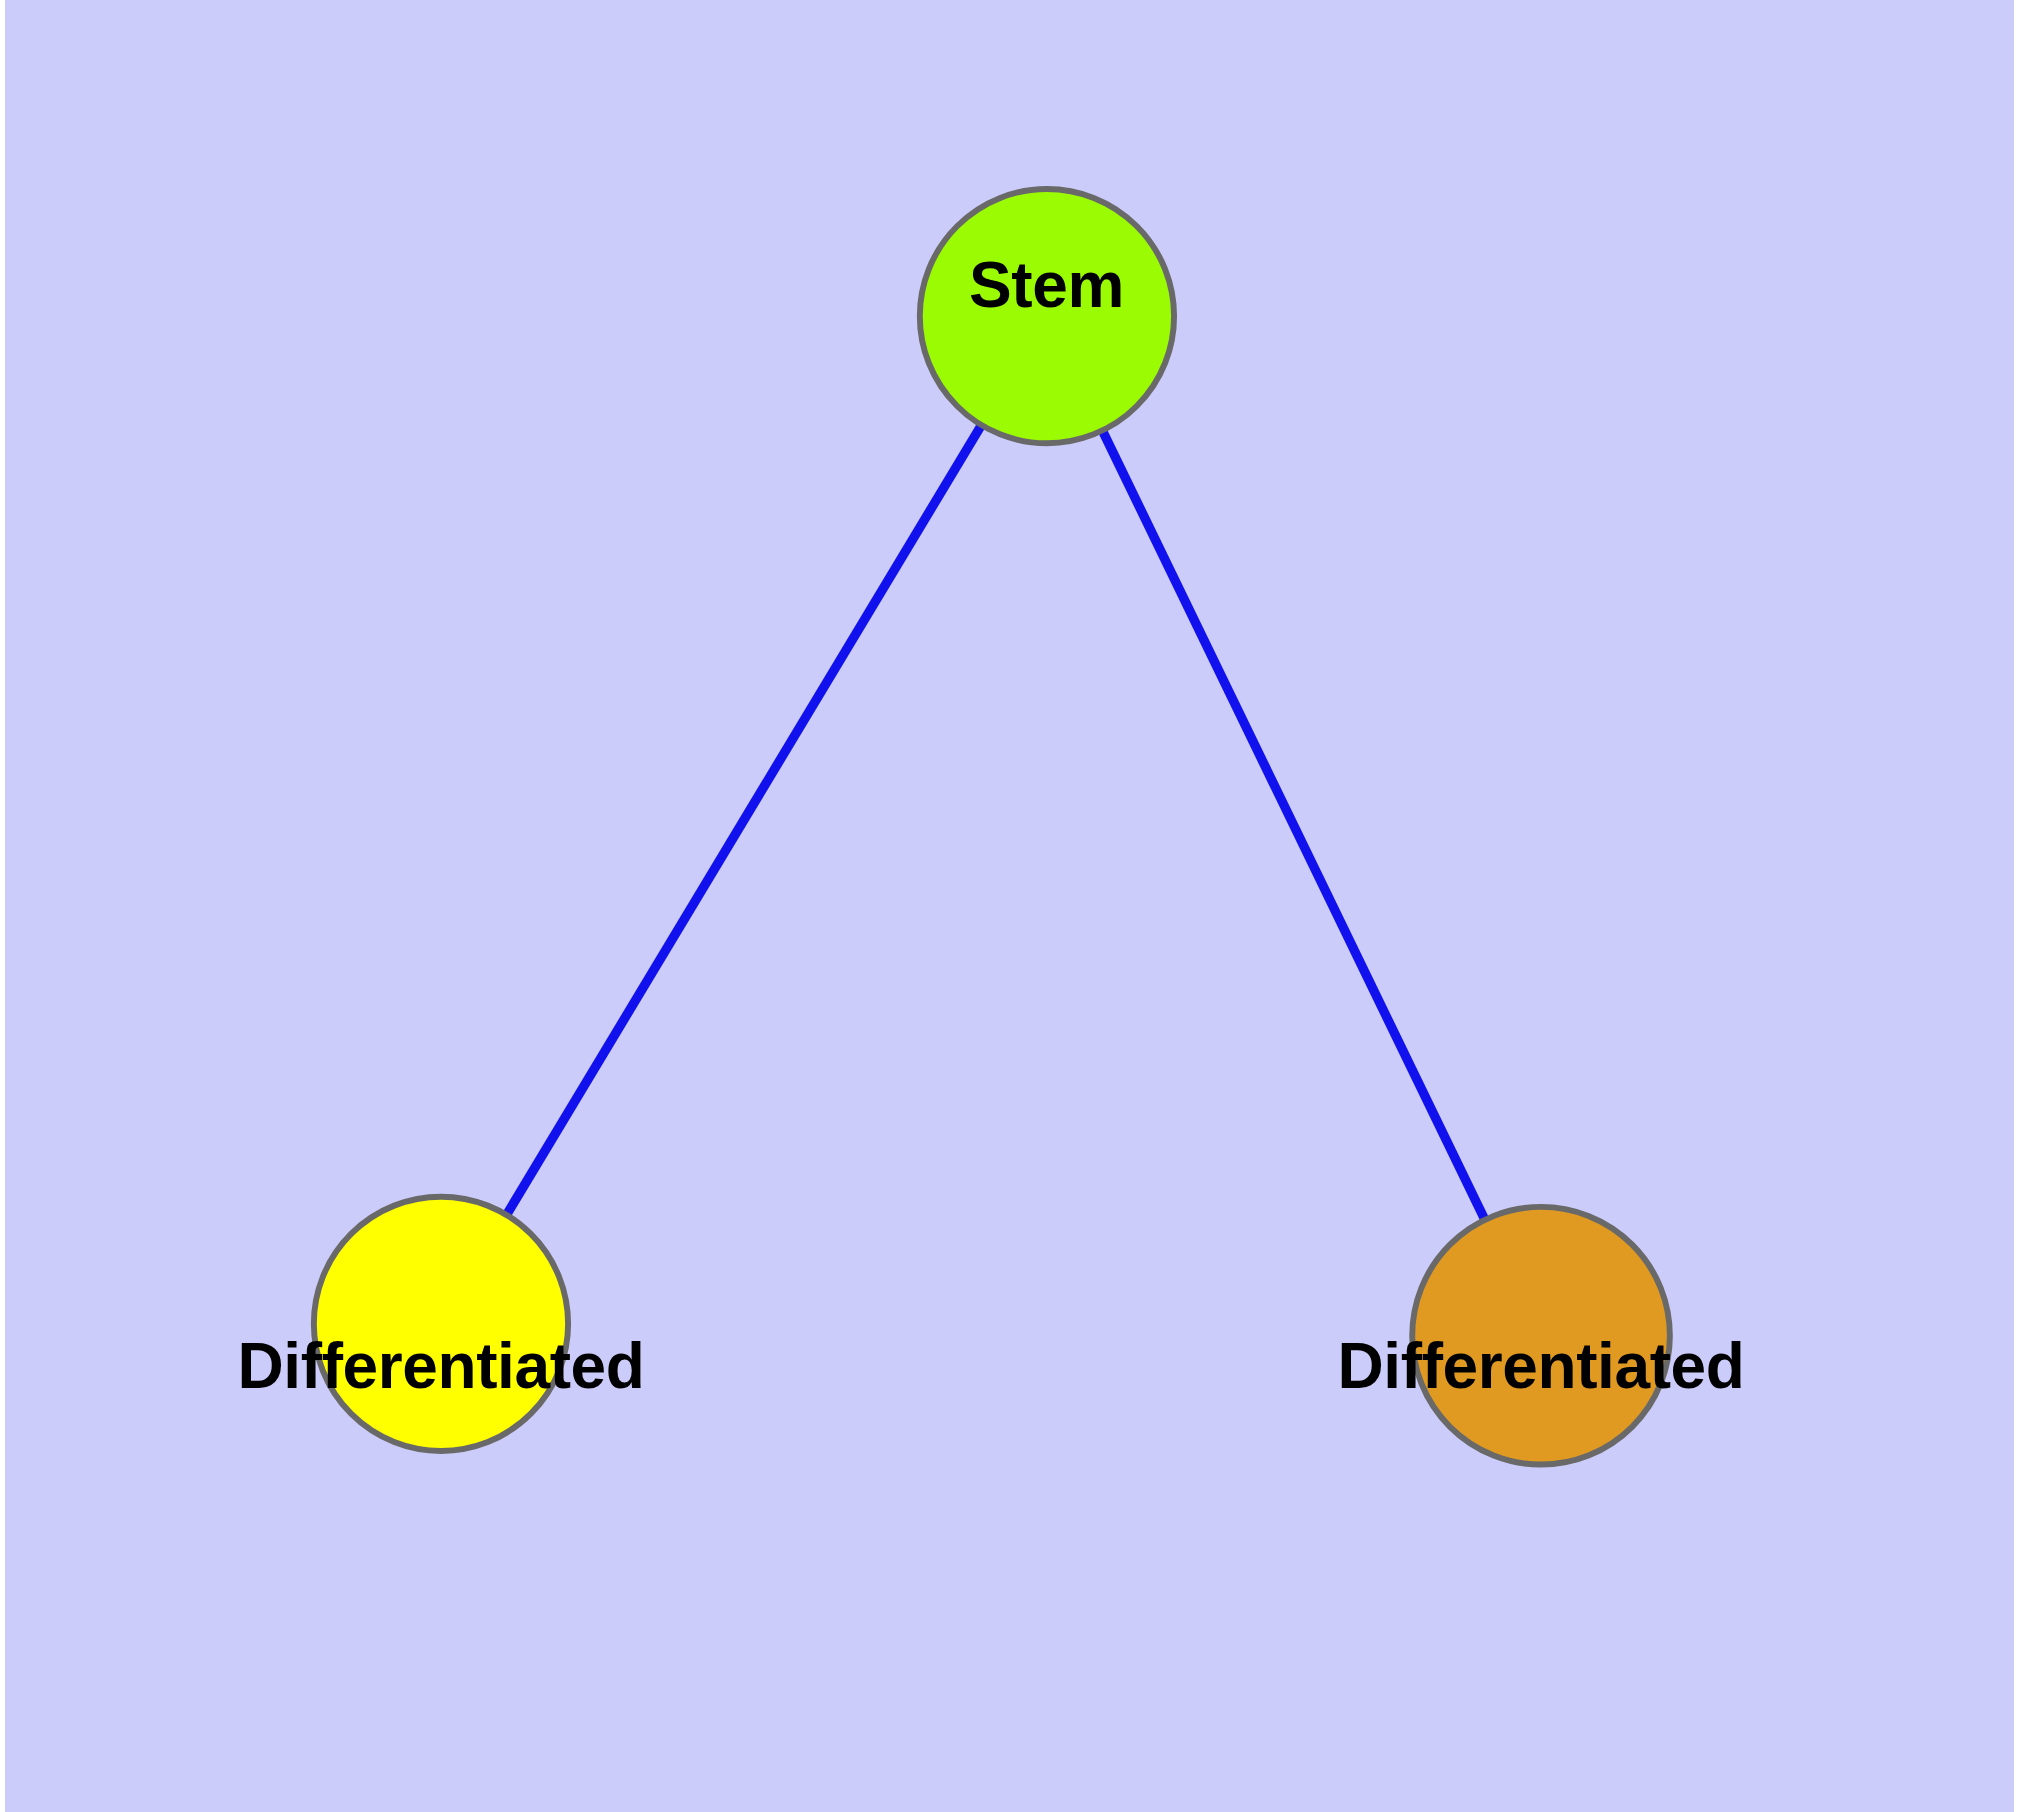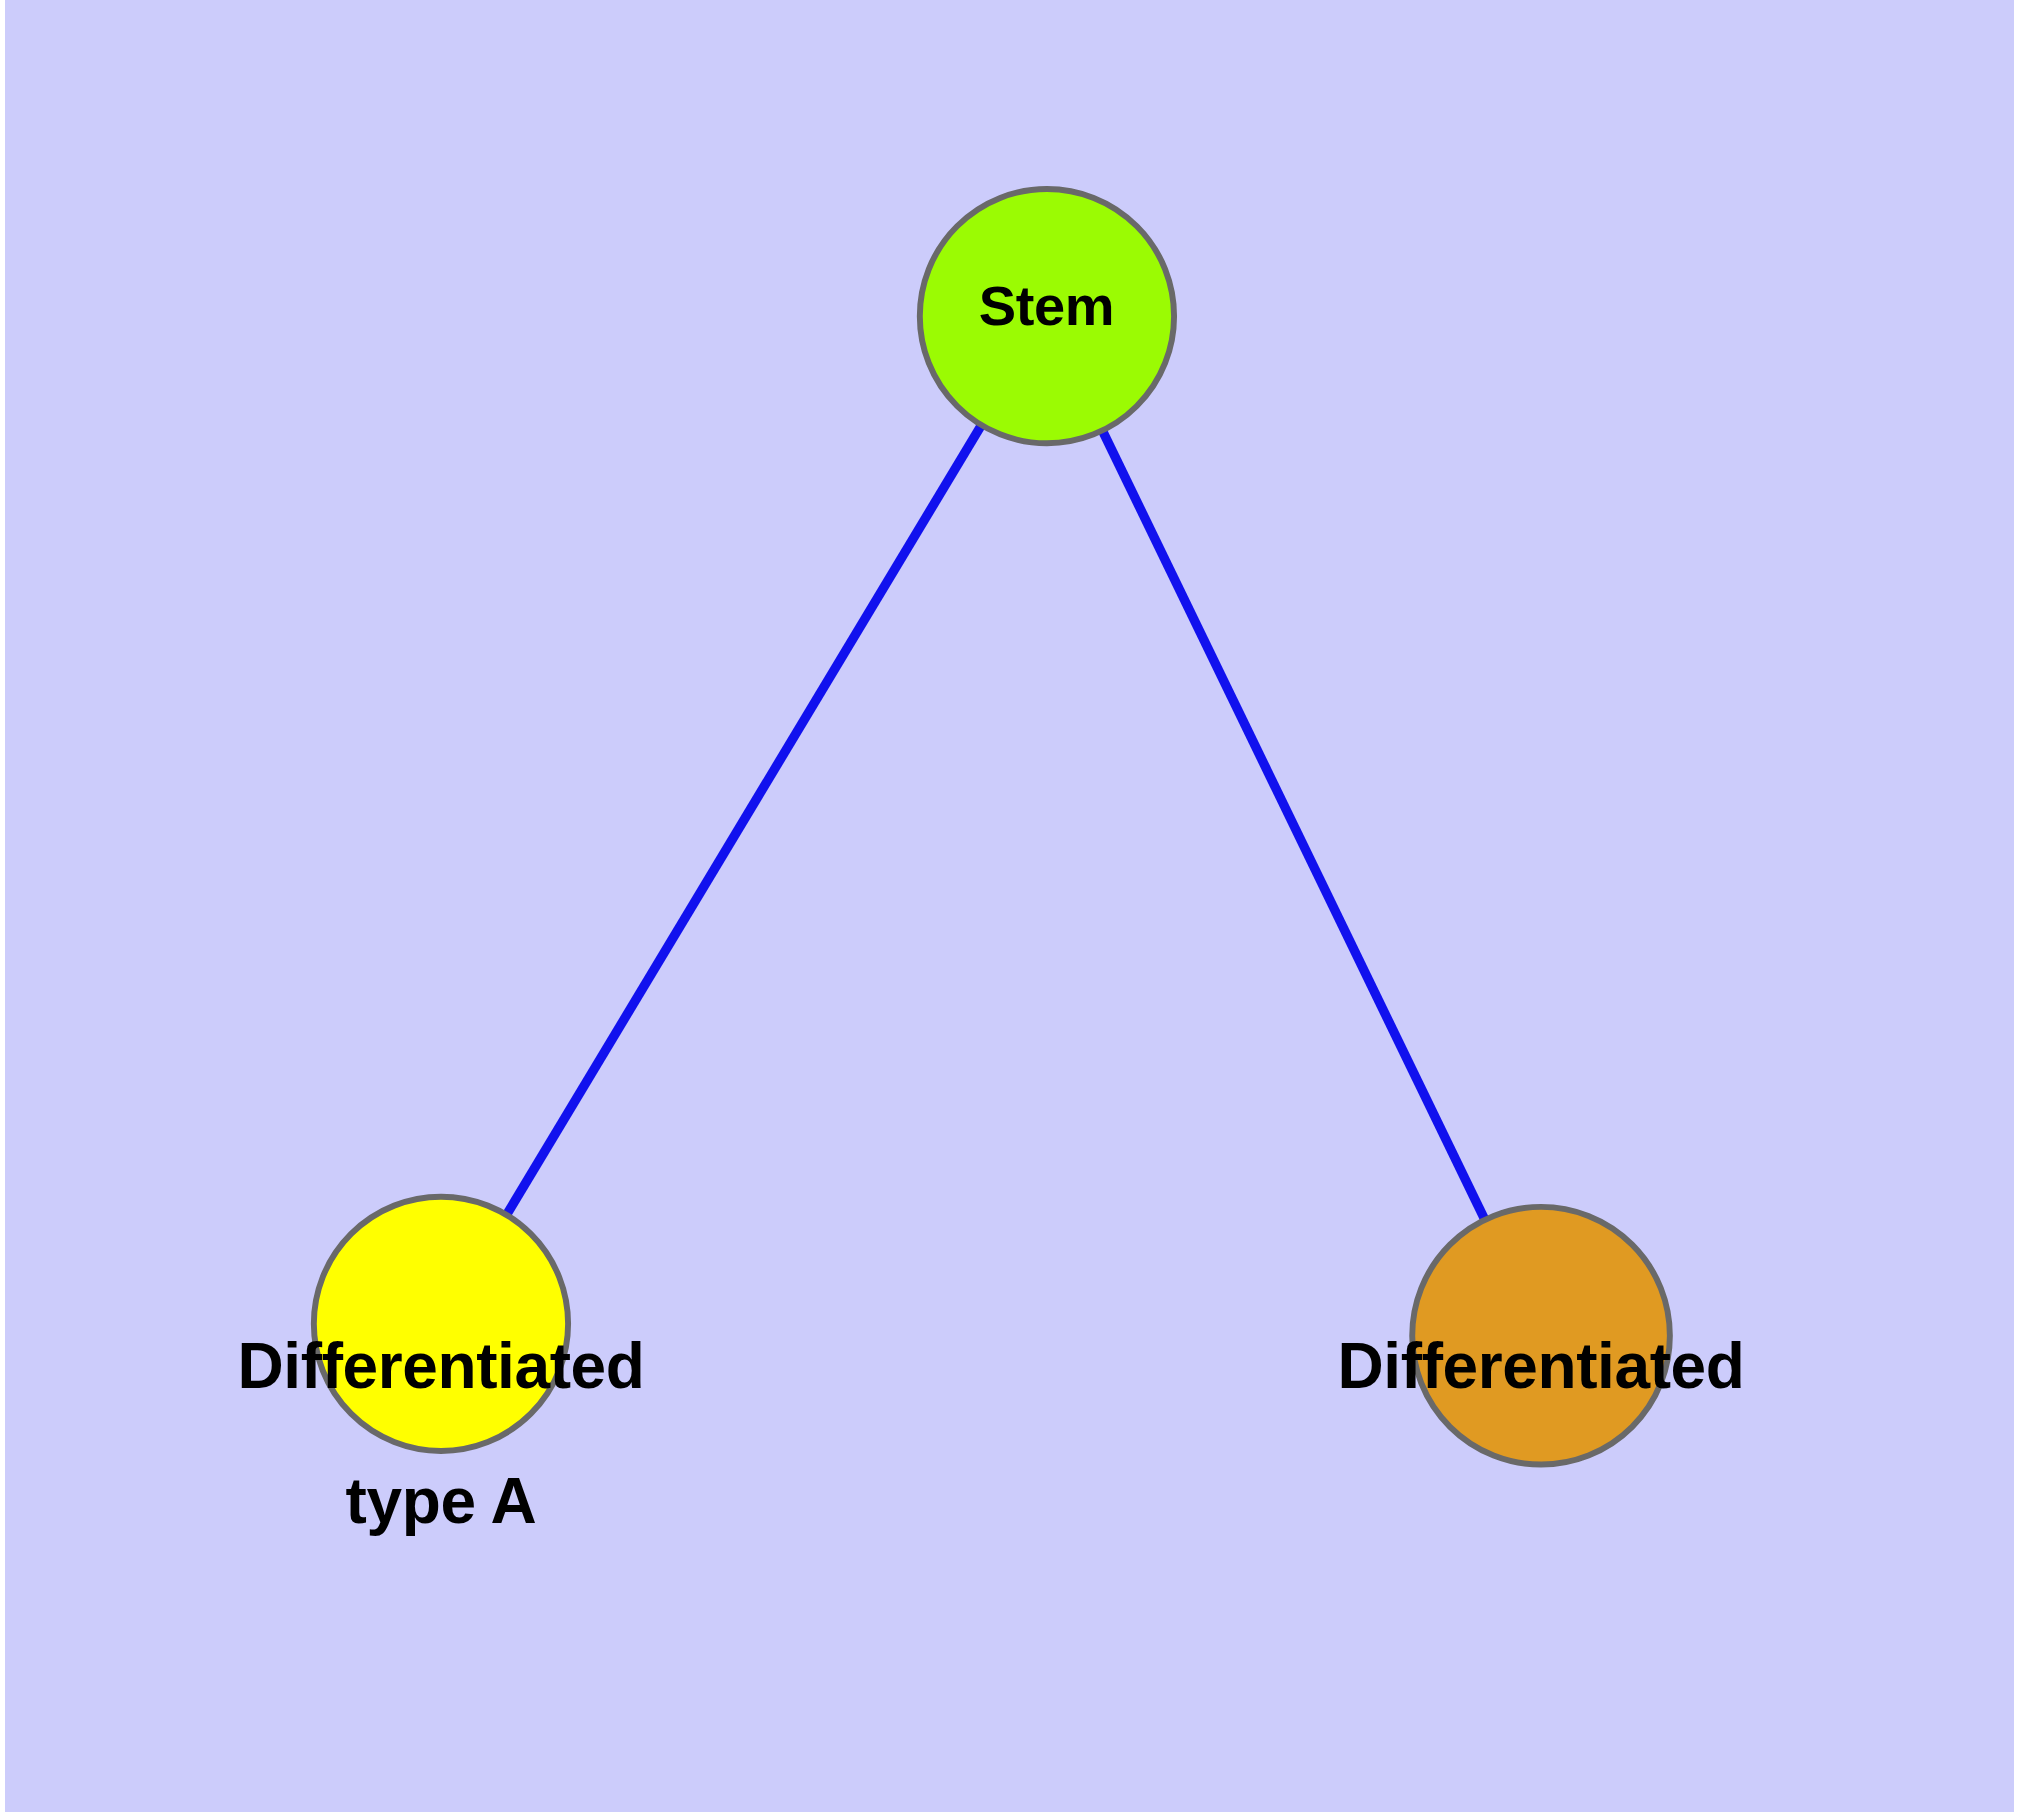--- a/index.html
+++ b/index.html
@@ -39,23 +39,23 @@
     text-align: center;
     font-weight: bold;
     color: #000000;
     line-height: 1.06;
     white-space: pre-line;
     letter-spacing: -0.4px;
     pointer-events: none;
   }
   #label-stem {
     left: 877px;
-    top: 276px;
+    top: 252px;
     width: 339px;
-    font-size: 56px;
+    font-size: 64px;
   }
   #label-a {
     left: 102px;
     top: 1265px;
     width: 678px;
     font-size: 64px;
   }
   #label-b {
     left: 1202px;
     top: 1265px;
@@ -81,21 +81,20 @@
       <circle cx="1235" cy="373" r="150" fill="#9bfb03" stroke="#696969" stroke-width="7"></circle>
       <circle cx="520" cy="1562" r="150" fill="#ffff00" stroke="#696969" stroke-width="7"></circle>
       <circle cx="1818" cy="1576" r="152" fill="#e09a22" stroke="#696969" stroke-width="7"></circle>
     </g>
   </svg>
 
   <div class="node-label" id="label-stem">Stem</div>
 
   <div class="node-label" id="label-a">
     <div>Differentiated</div>
-    <div>type A</div>
   </div>
 
   <div class="node-label" id="label-b">
     <div>Differentiated</div>
   </div>
 
 </div>
 
 
 </body></html>

